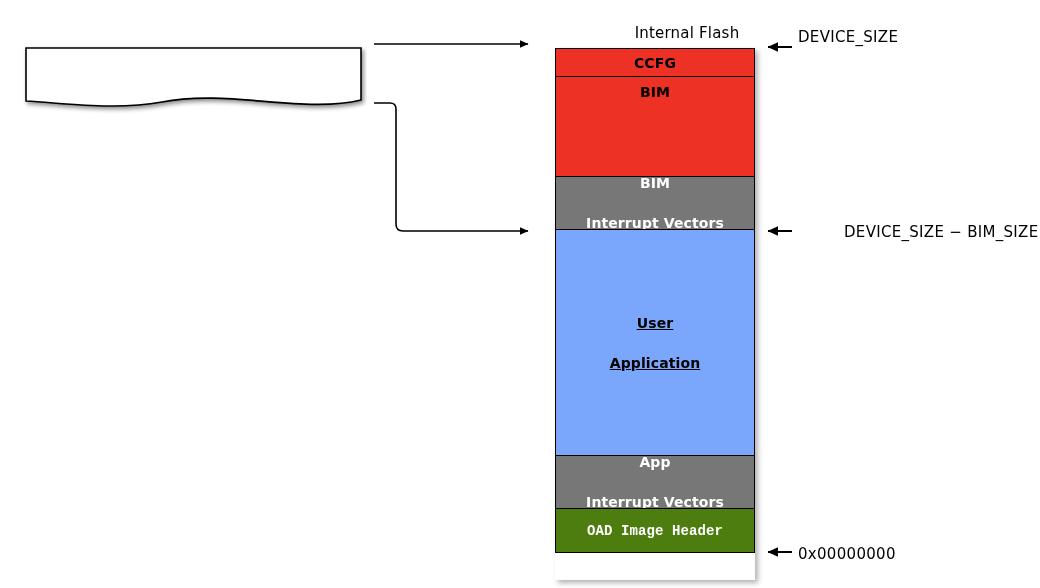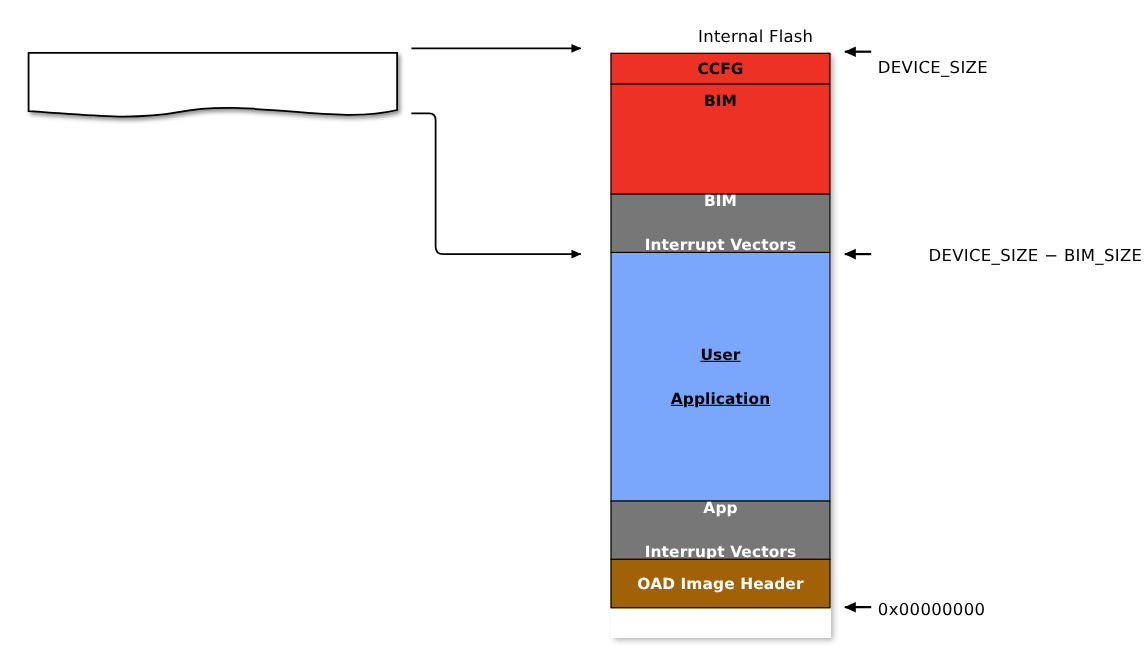--- a/index.html
+++ b/index.html
@@ -110,21 +110,21 @@
 
   
   .annot {
     position: absolute;
     font-size: 15px;
     font-weight: 400;
     color: #000000;
     white-space: nowrap;
     letter-spacing: 0.3px;
   }
-  .annot-device-size    { left: 798px; top: 52px; }
+  .annot-device-size    { left: 798px; top: 28px; }
   .annot-device-bim     { left: 844px; top: 223px; }
   .annot-zero           { left: 798px; top: 545px; }
 
   
 </style>
 </head>
 <body>
 
 <svg id="canvas" viewBox="0 0 1040 588" width="1040" height="588" xmlns="http://www.w3.org/2000/svg">
   <defs>
@@ -196,21 +196,21 @@
     </span>
   </div>
 
   <div class="block b-appiv" style="background: rgb(119, 119, 119); color: rgb(255, 255, 255); text-align: center;">
     <span class="lbl">
       <span>App</span>
       <span class="l2">Interrupt Vectors</span>
     </span>
   </div>
 
-  <div class="block b-oad" style="background: #a16207; color: rgb(255, 255, 255);">
+  <div class="block b-oad" style="background: #4d7c0f; color: rgb(255, 255, 255); font-family: Liberation Mono, monospace;">
     <span class="lbl">
       <span>OAD Image Header</span>
     </span>
   </div>
 
 </div>
 
 <div class="annot annot-device-size">DEVICE_SIZE</div>
 <div class="annot annot-device-bim">DEVICE_SIZE  −  BIM_SIZE</div>
 <div class="annot annot-zero">0x00000000</div>

